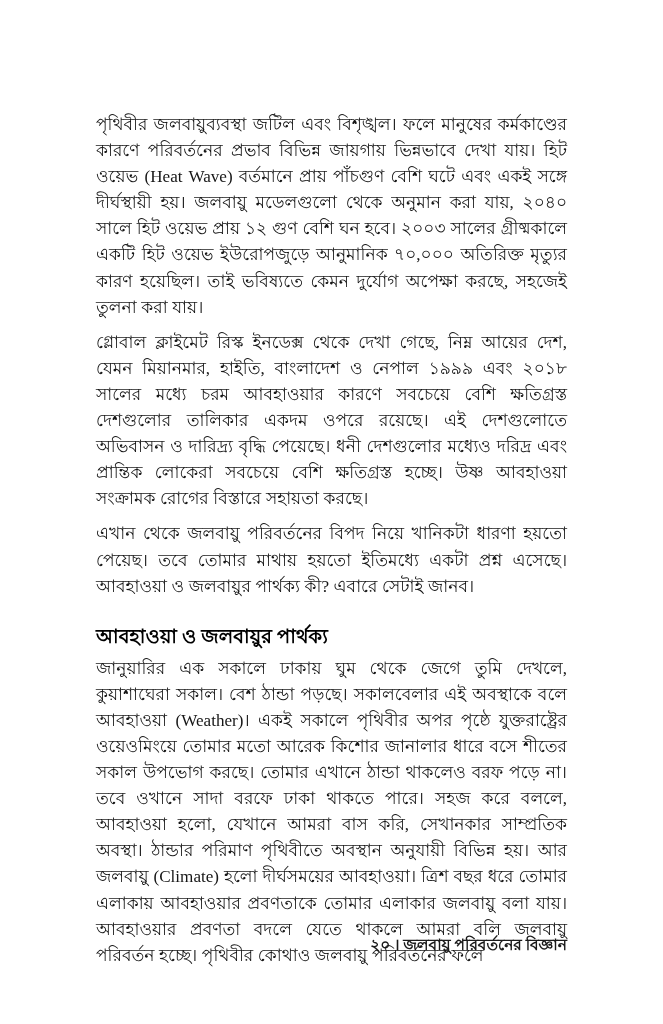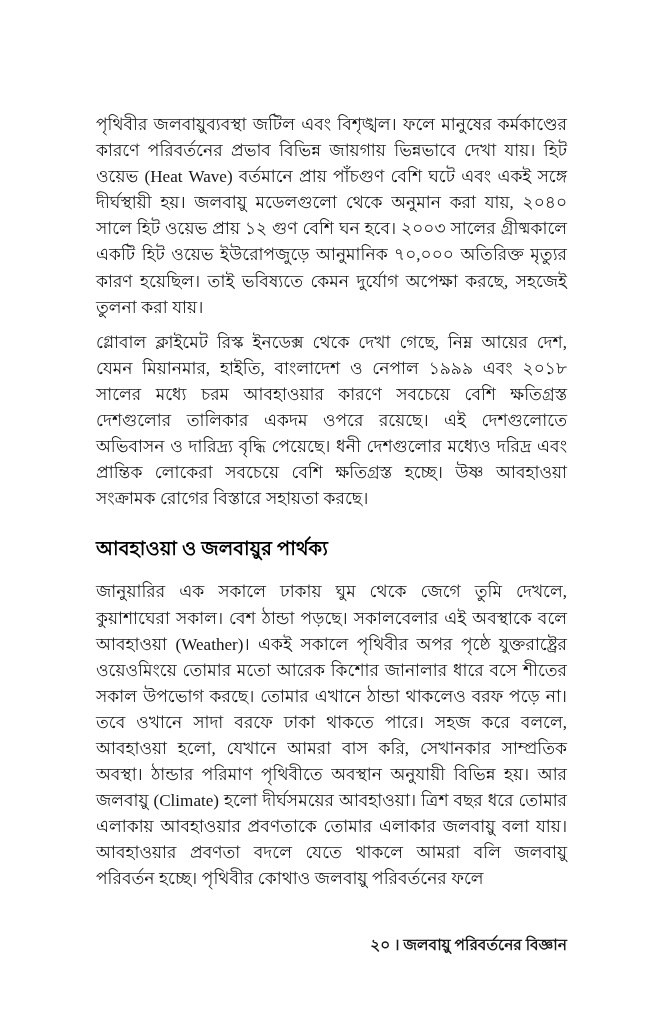--- a/index.html
+++ b/index.html
@@ -45,21 +45,21 @@
     color: #161616;
     -webkit-hyphens: none;
     hyphens: none;
   }
 
   p.para:last-of-type {
     margin-bottom: 0;
   }
 
   h2.section-heading {
-    margin: 24px 0 17px 0;
+    margin: 24px 0 6px 0;
     padding: 0;
     font-size: 19.4px;
     line-height: 26px;
     font-weight: bold;
     text-align: left;
     color: #000000;
     letter-spacing: 0.1px;
   }
 
   .footer {
@@ -79,20 +79,21 @@
 
 <div class="page">
 
   <div class="content">
 
     <p class="para">পৃথিবীর জলবায়ুব্যবস্থা জটিল এবং বিশৃঙ্খল। ফলে মানুষের কর্মকাণ্ডের কারণে পরিবর্তনের প্রভাব বিভিন্ন জায়গায় ভিন্নভাবে দেখা যায়। হিট ওয়েভ (Heat Wave) বর্তমানে প্রায় পাঁচগুণ বেশি ঘটে এবং একই সঙ্গে দীর্ঘস্থায়ী হয়। জলবায়ু মডেলগুলো থেকে অনুমান করা যায়, ২০৪০ সালে হিট ওয়েভ প্রায় ১২ গুণ বেশি ঘন হবে। ২০০৩ সালের গ্রীষ্মকালে একটি হিট ওয়েভ ইউরোপজুড়ে আনুমানিক ৭০,০০০ অতিরিক্ত মৃত্যুর কারণ হয়েছিল। তাই ভবিষ্যতে কেমন দুর্যোগ অপেক্ষা করছে, সহজেই তুলনা করা যায়।</p>
 
 
     <p class="para">গ্লোবাল ক্লাইমেট রিস্ক ইনডেক্স থেকে দেখা গেছে, নিম্ন আয়ের দেশ, যেমন মিয়ানমার, হাইতি, বাংলাদেশ ও নেপাল ১৯৯৯ এবং ২০১৮ সালের মধ্যে চরম আবহাওয়ার কারণে সবচেয়ে বেশি ক্ষতিগ্রস্ত দেশগুলোর তালিকার একদম ওপরে রয়েছে। এই দেশগুলোতে অভিবাসন ও দারিদ্র্য বৃদ্ধি পেয়েছে। ধনী দেশগুলোর মধ্যেও দরিদ্র এবং প্রান্তিক লোকেরা সবচেয়ে বেশি ক্ষতিগ্রস্ত হচ্ছে। উষ্ণ আবহাওয়া সংক্রামক রোগের বিস্তারে সহায়তা করছে।</p>
 
+    <p class="para">এখান থেকে জলবায়ু পরিবর্তনের বিপদ নিয়ে খানিকটা ধারণা হয়তো পেয়েছ। তবে তোমার মাথায় হয়তো ইতিমধ্যে একটা প্রশ্ন এসেছে। আবহাওয়া ও জলবায়ুর পার্থক্য কী? এবারে সেটাই জানব।</p>
 
     <h2 class="section-heading">আবহাওয়া ও জলবায়ুর পার্থক্য</h2>
 
     <p class="para">জানুয়ারির এক সকালে ঢাকায় ঘুম থেকে জেগে তুমি দেখলে, কুয়াশাঘেরা সকাল। বেশ ঠান্ডা পড়ছে। সকালবেলার এই অবস্থাকে বলে আবহাওয়া (Weather)। একই সকালে পৃথিবীর অপর পৃষ্ঠে যুক্তরাষ্ট্রের ওয়েওমিংয়ে তোমার মতো আরেক কিশোর জানালার ধারে বসে শীতের সকাল উপভোগ করছে। তোমার এখানে ঠান্ডা থাকলেও বরফ পড়ে না। তবে ওখানে সাদা বরফে ঢাকা থাকতে পারে। সহজ করে বললে, আবহাওয়া হলো, যেখানে আমরা বাস করি, সেখানকার সাম্প্রতিক অবস্থা। ঠান্ডার পরিমাণ পৃথিবীতে অবস্থান অনুযায়ী বিভিন্ন হয়। আর জলবায়ু (Climate) হলো দীর্ঘসময়ের আবহাওয়া। ত্রিশ বছর ধরে তোমার এলাকায় আবহাওয়ার প্রবণতাকে তোমার এলাকার জলবায়ু বলা যায়। আবহাওয়ার প্রবণতা বদলে যেতে থাকলে আমরা বলি জলবায়ু পরিবর্তন হচ্ছে। পৃথিবীর কোথাও জলবায়ু পরিবর্তনের ফলে</p>
 
   </div>
 
   <div class="footer">২০ । জলবায়ু পরিবর্তনের বিজ্ঞান</div>
 
 </div>

